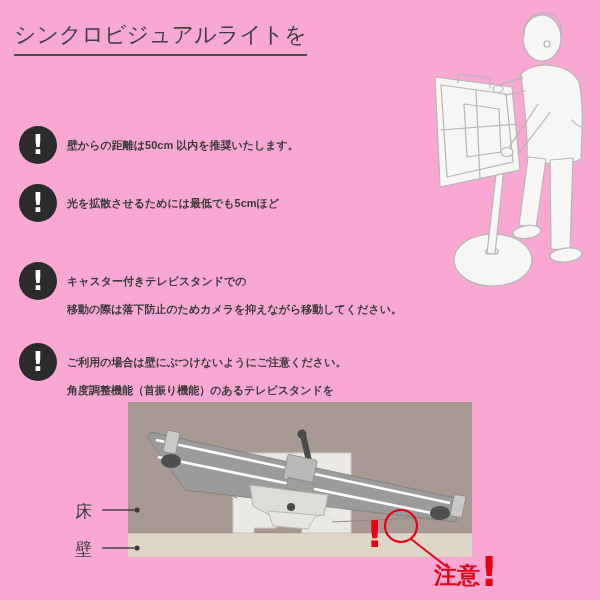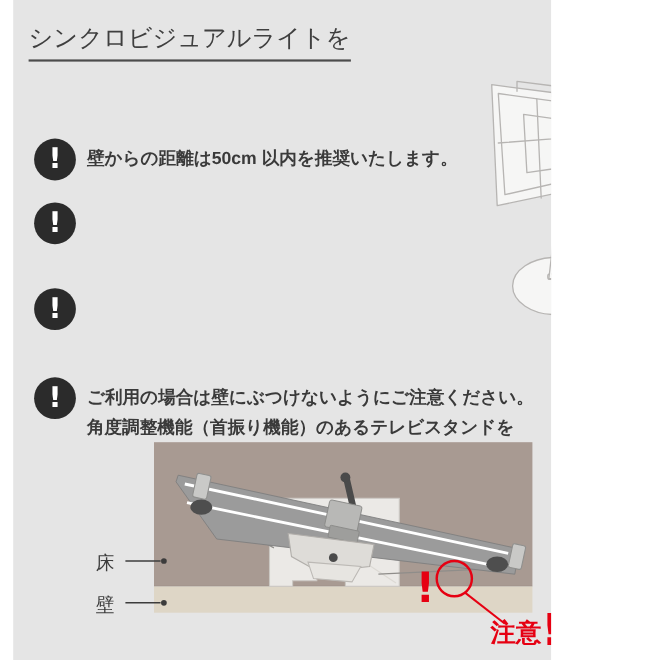--- a/index.html
+++ b/index.html
@@ -1,38 +1,37 @@
 <!DOCTYPE html>
 <html><head>
 <meta charset="utf-8">
 <style>
   html,body{margin:0;padding:0;}
   .page{
-    position:relative;width:489px;height:600px;overflow:hidden;
-    background:#e5e5e5;
+    position:relative;width:600px;height:600px;overflow:hidden;
+    background:#f9a8d4;
     font-family:"Liberation Sans","DejaVu Sans",sans-serif;
     color:#3a3a3a;
-    margin-left:12px;
   }
   
   .title{position:absolute;left:14px;top:24px;display:flex;flex-direction:column;align-items:flex-start;}
   .title-line{
     font-size:22px;font-weight:500;color:#3f3f3f;line-height:1;
     padding-bottom:8px;border-bottom:2px solid #4c4c4c;margin-bottom:7px;
     white-space:nowrap;
   }
   
   .warning{position:absolute;left:19px;display:flex;align-items:flex-start;}
   .warn-icon{
     width:38px;height:38px;border-radius:50%;background:#2b2b2b;color:#ffffff;
     display:flex;align-items:center;justify-content:center;
     font-weight:bold;font-size:26px;line-height:1;flex:none;
     font-family:"DejaVu Sans","Liberation Sans",sans-serif;
   }
-  .warn-text{margin-left:10px;margin-top:5px;font-size:16px;font-weight:bold;color:#3a3a3a;line-height:28px;}
+  .warn-text{margin-left:10px;margin-top:5px;font-size:11px;font-weight:bold;color:#3a3a3a;line-height:28px;}
   .warn-line{white-space:nowrap;}
   
   .person-svg{position:absolute;left:420px;top:8px;width:170px;height:292px;}
   .diagram-svg{position:absolute;left:40px;top:395px;width:480px;height:205px;}
   .dlabel{font-size:17px;fill:#3c3c3c;}
   .rcaution{font-size:23px;font-weight:bold;}
   .ralert{font-size:38px;font-weight:bold;font-family:"DejaVu Sans","Liberation Sans",sans-serif;}
   .ralert2{font-size:40px;font-weight:bold;font-family:"DejaVu Sans","Liberation Sans",sans-serif;}
 </style>
 </head>
@@ -52,27 +51,32 @@
       <div class="warn-line">壁からの距離は50cm 以内を推奨いたします。</div>
       <div class="warn-line"></div>
     </div>
   </div>
 
   <div class="warning" style="top:184px">
     <div class="warn-icon">
         <span>!</span>
       </div>
     <div class="warn-text">
+      <div class="warn-line">光を拡散させるためには最低でも5cmほど</div>
     </div>
   </div>
 
   <div class="warning" style="top:262px">
     <div class="warn-icon">
         <span>!</span>
       </div>
+    <div class="warn-text">
+      <div class="warn-line">キャスター付きテレビスタンドでの</div>
+      <div class="warn-line">移動の際は落下防止のためカメラを抑えながら移動してください。</div>
+    </div>
   </div>
 
   <div class="warning" style="top:343px">
     <div class="warn-icon">
         <span>!</span>
       </div>
     <div class="warn-text">
       <div class="warn-line">ご利用の場合は壁にぶつけないようにご注意ください。</div>
       <div class="warn-line">角度調整機能（首振り機能）のあるテレビスタンドを</div>
     </div>

